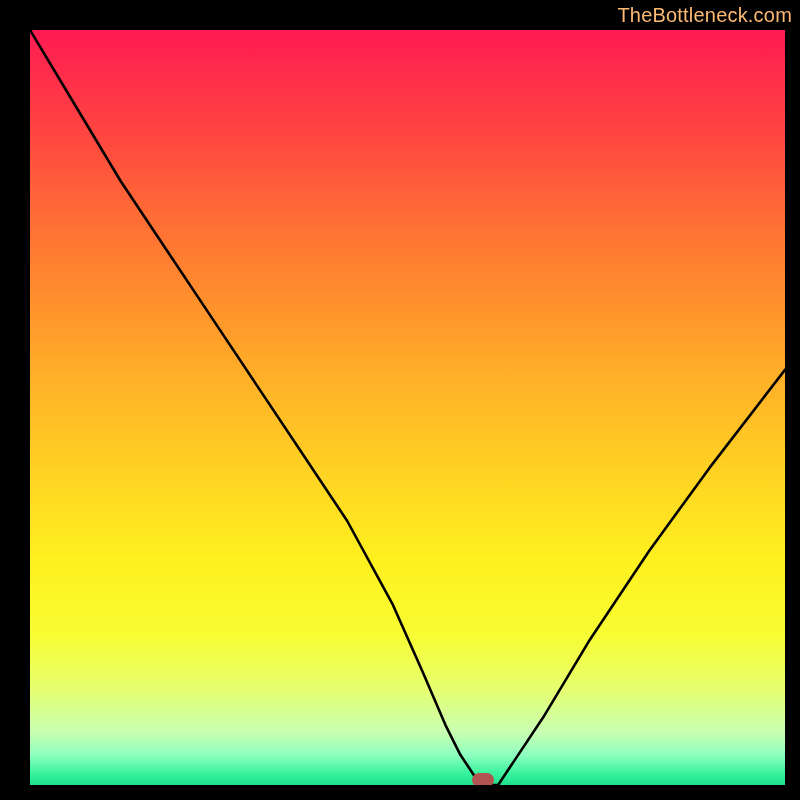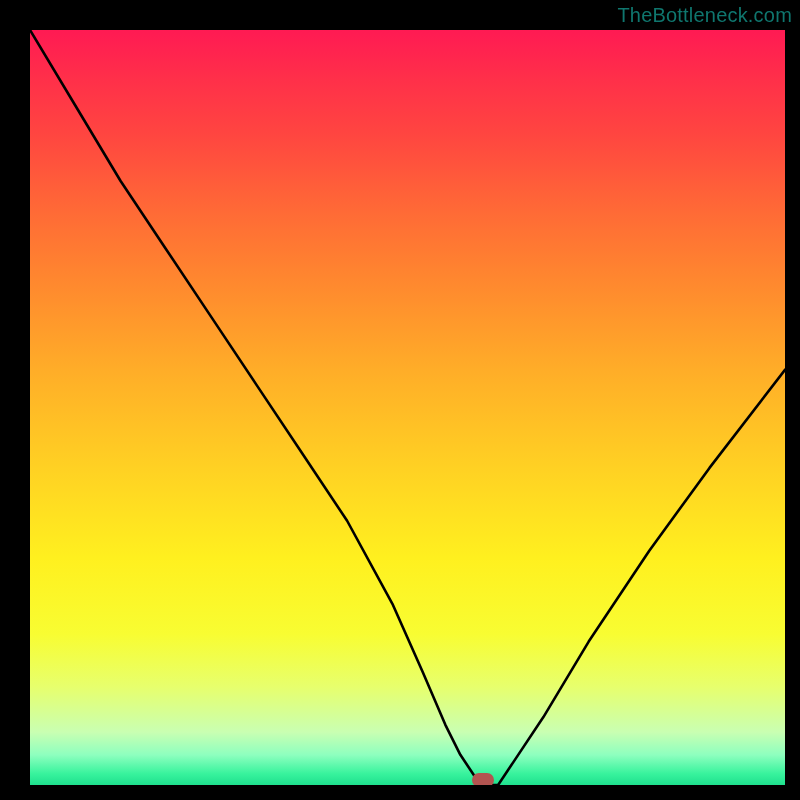--- a/index.html
+++ b/index.html
@@ -14,21 +14,21 @@
   .frame {
     position: relative;
     width: 800px;
     height: 800px;
     background: #000;
   }
   .watermark {
     position: absolute;
     top: 4px;
     right: 8px;
-    color: #0f766e;
+    color: #fdba74;
     font-size: 20px;
     font-weight: 500;
     letter-spacing: 0.2px;
     z-index: 20;
   }
   .plot-area {
     position: absolute;
     left: 30px;
     top: 30px;
     width: 755px;

